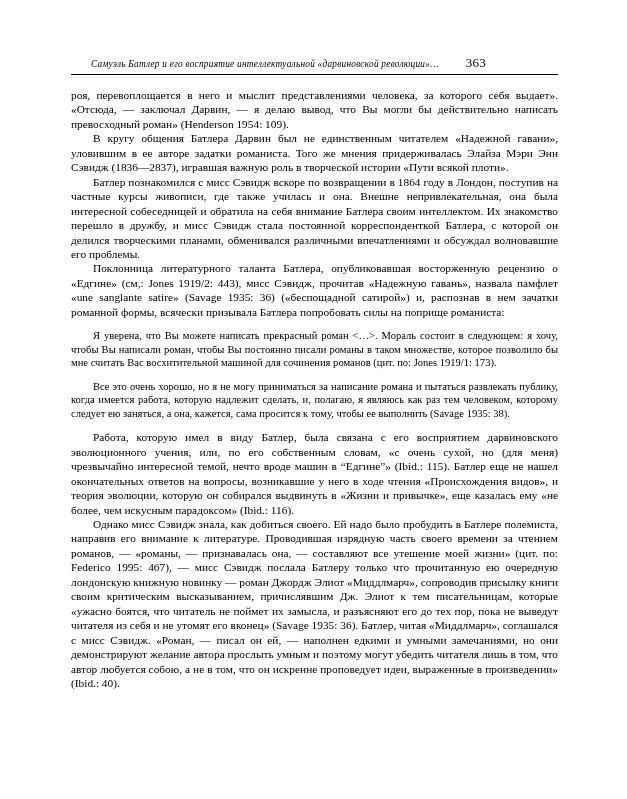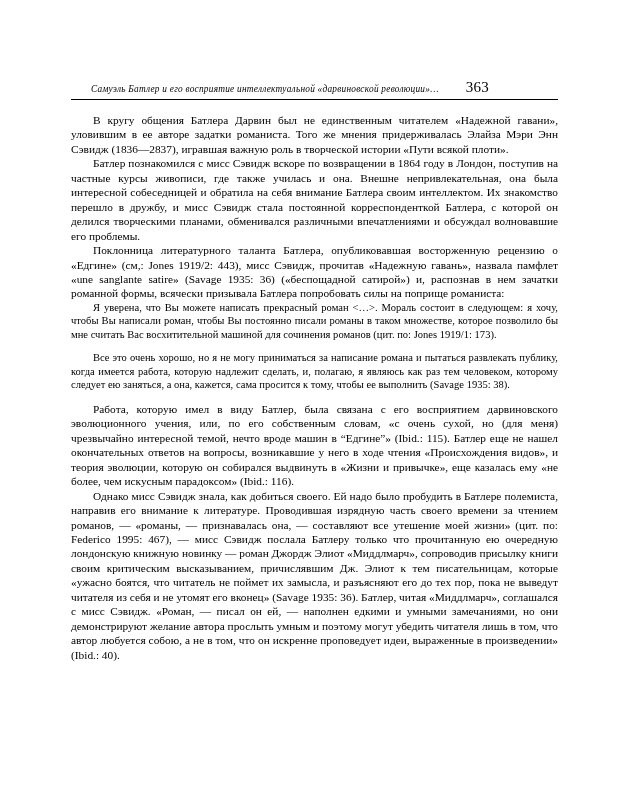--- a/index.html
+++ b/index.html
@@ -36,24 +36,23 @@
     font-size: 9.3px;
     letter-spacing: 0.25px;
     white-space: nowrap;
     padding-left: 20px;
   }
   .runhead-title {
     font-style: italic;
   }
   .runhead-folio {
     font-style: normal;
-    font-size: 15px;
+    font-size: 13px;
     margin-left: 27px;
     letter-spacing: 0.3px;
-    margin-top: 24px;
   }
   .rule {
     border: 0;
     border-top: 1px solid #000;
     margin: 3px 0 0 0;
     height: 0;
     width: 100%;
   }
   
   .body-block {
@@ -72,20 +71,21 @@
     text-indent: 22px;
   }
   p.para-noindent {
     text-indent: 0;
   }
   
   p.quote {
     font-size: 10.55px;
     line-height: 13.5px;
     text-indent: 22px;
+    margin-top: 10px;
     margin-bottom: 10px;
   }
   
   .gap-top {
     margin-top: 10px;
   }
 </style>
 </head>
 <body>
 
@@ -94,20 +94,21 @@
   <div class="content">
 
     <div class="runhead">
       <span class="runhead-title">Самуэль Батлер и его восприятие интеллектуальной «дарвиновской революции»…</span>
       <span class="runhead-folio">363</span>
     </div>
     <hr class="rule">
 
     <div class="body-block">
 
+      <p class="para-noindent">роя, перевоплощается в него и мыслит представлениями человека, за которого себя выдает». «Отсюда, — заключал Дарвин, — я делаю вывод, что Вы могли бы действительно написать превосходный роман» (Henderson 1954: 109).</p>
 
       <p class="para">В кругу общения Батлера Дарвин был не единственным читателем «Надежной гавани», уловившим в ее авторе задатки романиста. Того же мнения придерживалась Элайза Мэри Энн Сэвидж (1836—2837), игравшая важную роль в творческой истории «Пути всякой плоти».</p>
 
       <p class="para">Батлер познакомился с мисс Сэвидж вскоре по возвращении в 1864 году в Лондон, поступив на частные курсы живописи, где также училась и она. Внешне непривлекательная, она была интересной собеседницей и обратила на себя внимание Батлера своим интеллектом. Их знакомство перешло в дружбу, и мисс Сэвидж стала постоянной корреспонденткой Батлера, с которой он делился творческими планами, обменивался различными впечатлениями и обсуждал волновавшие его проблемы.</p>
 
       <p class="para">Поклонница литературного таланта Батлера, опубликовавшая восторженную рецензию о «Едгине» (см,: Jones 1919/2: 443), мисс Сэвидж, прочитав «Надежную гавань», назвала памфлет «une sanglante satire» (Savage 1935: 36) («беспощадной сатирой») и, распознав в нем зачатки романной формы, всячески призывала Батлера попробовать силы на поприще романиста:</p>
 
       <p class="quote">Я уверена, что Вы можете написать прекрасный роман &lt;…&gt;. Мораль состоит в следующем: я хочу, чтобы Вы написали роман, чтобы Вы постоянно писали романы в таком множестве, которое позволило бы мне считать Вас восхитительной машиной для сочинения романов (цит. по: Jones 1919/1: 173).</p>
 
 

